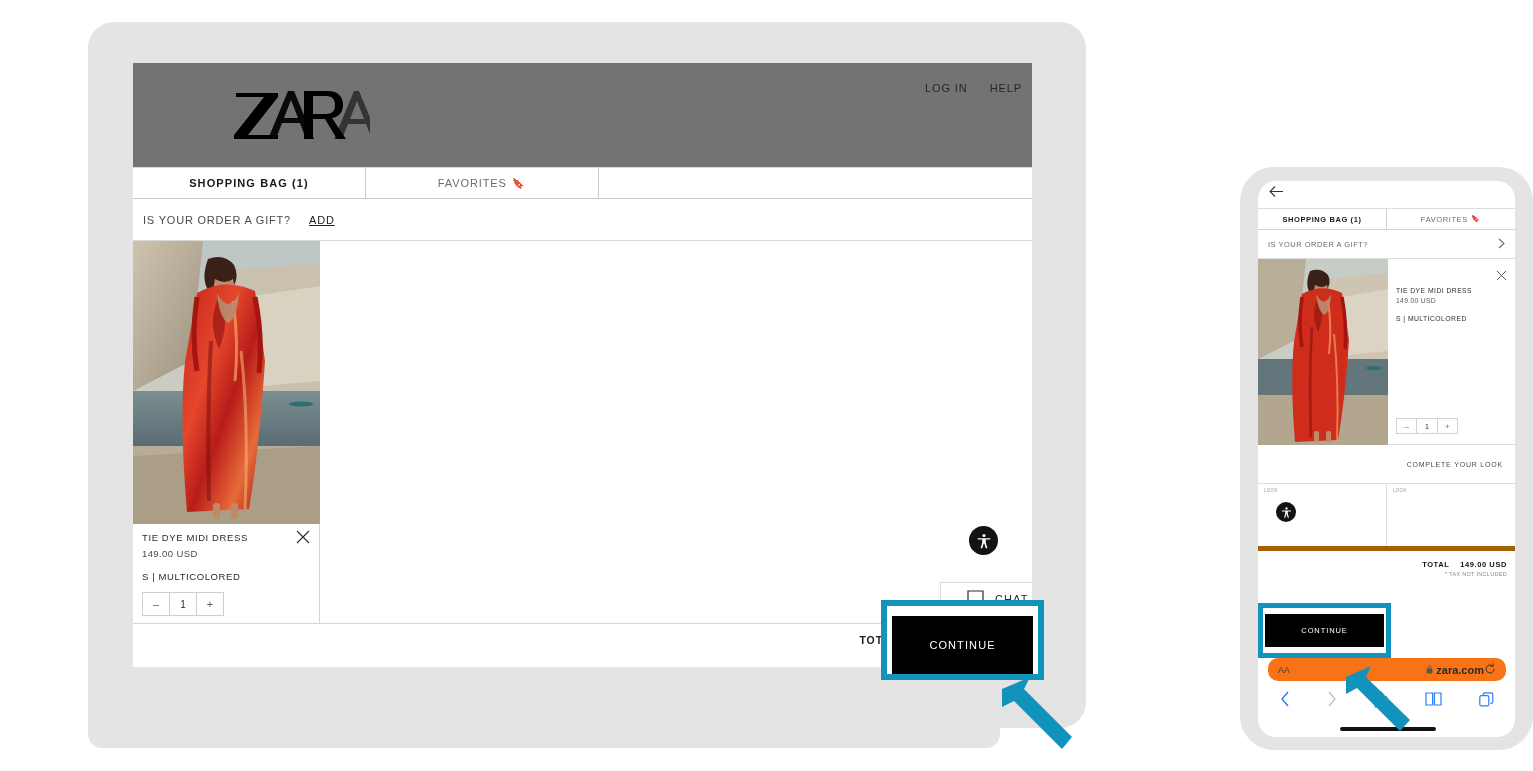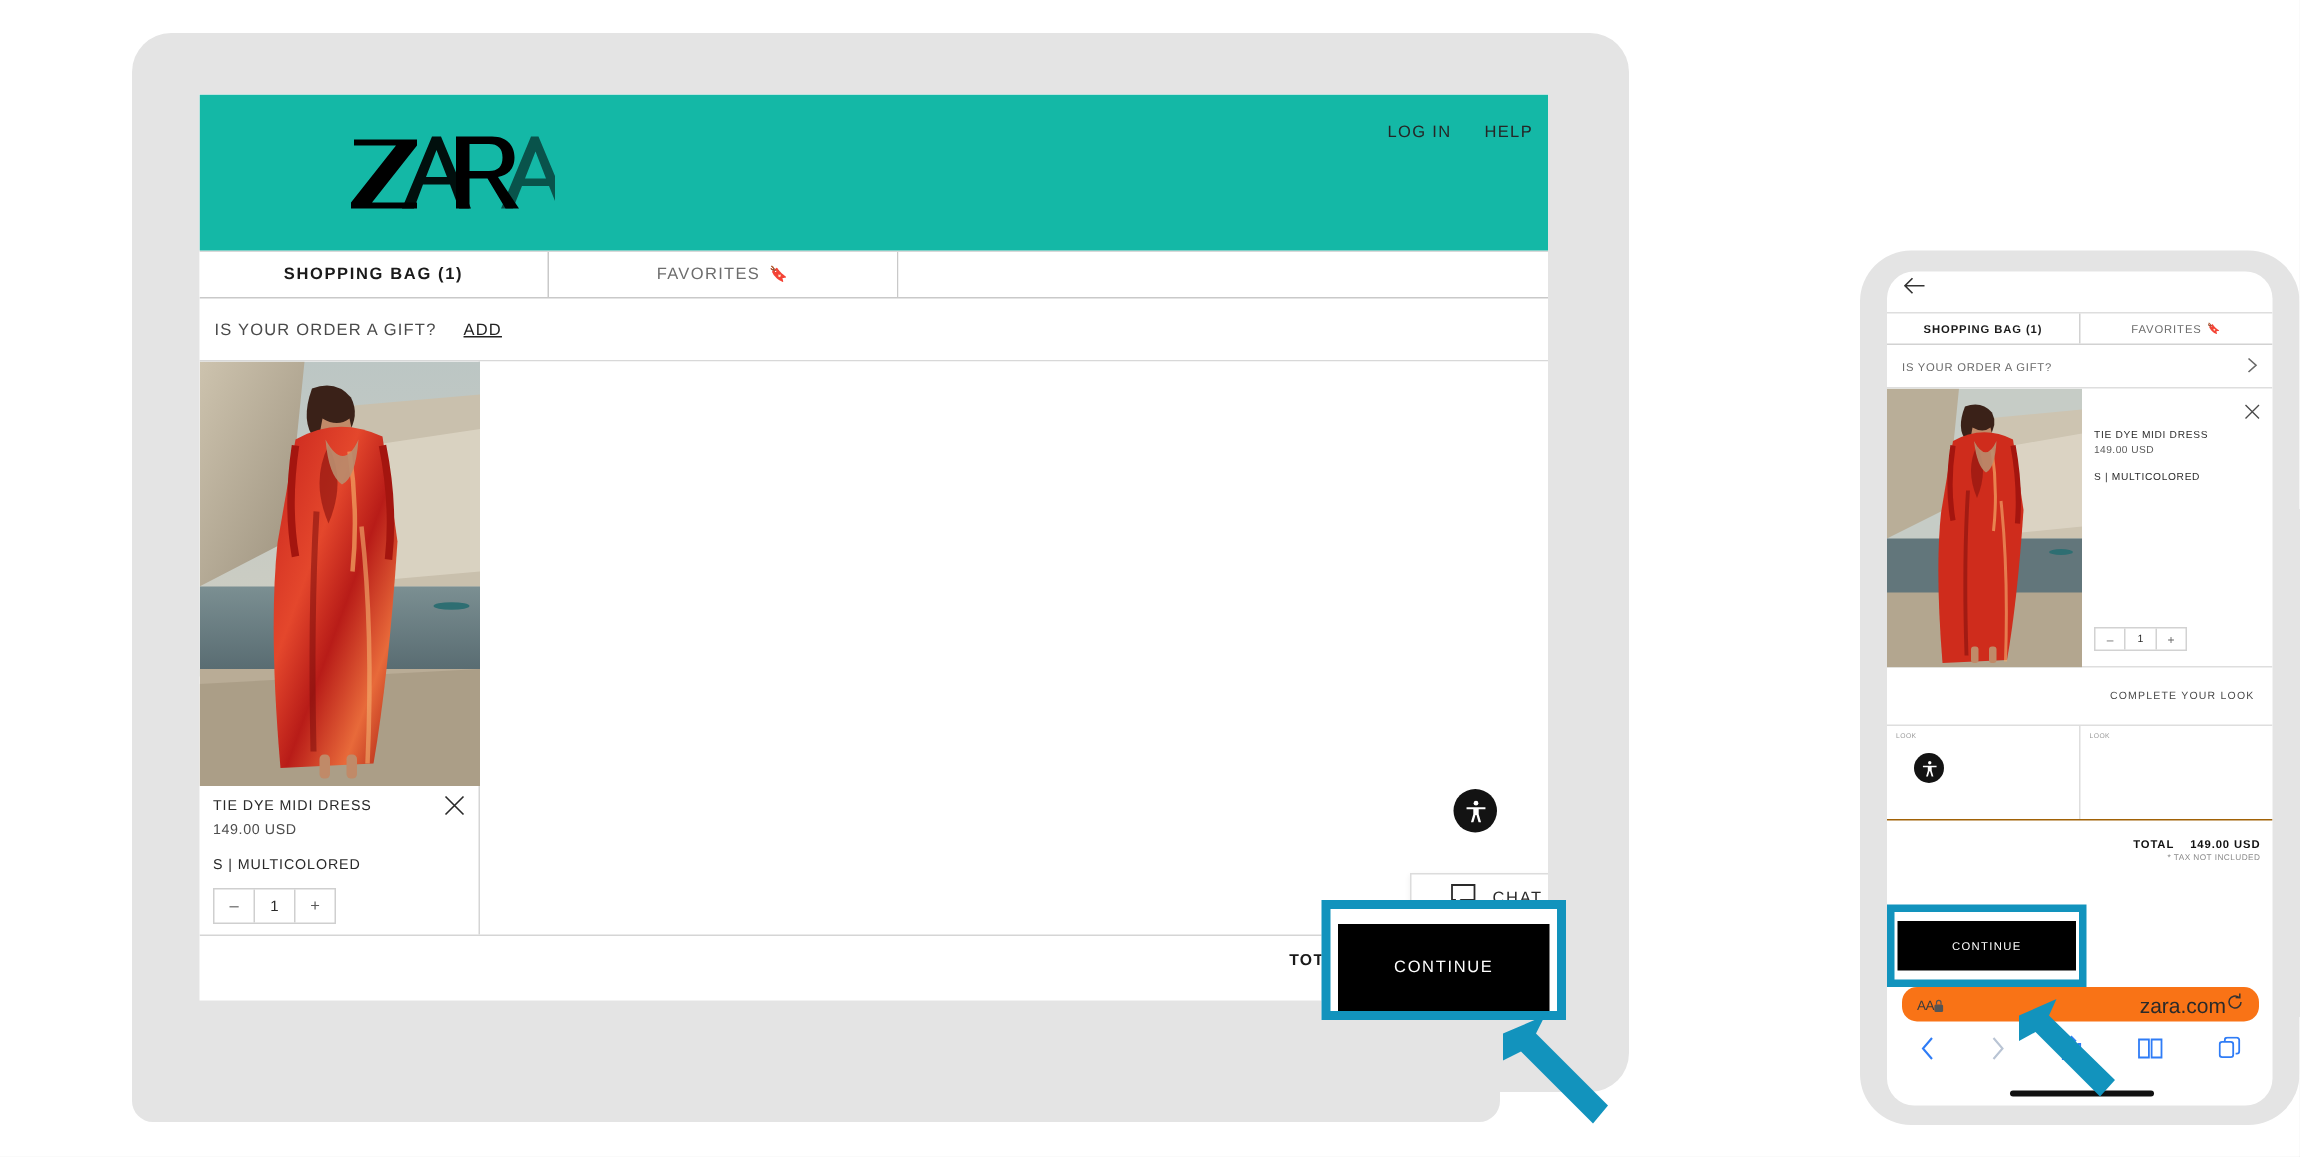--- a/index.html
+++ b/index.html
@@ -27,21 +27,21 @@
     border-bottom-right-radius: 14px;
   }
   .screen {
     position: absolute; left: 133px; top: 63px;
     width: 899px; height: 604px;
     background: #ffffff;
     overflow: hidden;
   }
 
   
-  .zara-header { position: relative; height: 104px; background: #14b8a6; }
+  .zara-header { position: relative; height: 104px; background: #737373; }
   .util-nav {
     position: absolute; right: 10px; top: 19px;
     display: flex; gap: 22px;
     font-size: 11px; letter-spacing: 0.9px; color: #262626;
   }
   .util-nav span { cursor: pointer; }
   .zara-logo {
     position: absolute; left: 97px; top: 20px;
     width: 140px; height: 62px;
   }
@@ -211,21 +211,21 @@
   .ph-looks { display: flex; height: 62px; }
   .ph-look { flex: 1; position: relative; }
   .ph-look.l1 { border-right: 1px solid #dedede; }
   .ph-look-lbl { position: absolute; left: 6px; top: 4px; font-size: 4.5px; letter-spacing: 0.3px; color: #9a9a9a; }
   .ph-a11y {
     position: absolute; left: 18px; top: 18px;
     width: 20px; height: 20px; border-radius: 50%; background: #131313;
     display: flex; align-items: center; justify-content: center; cursor: pointer;
   }
   .ph-footer {
-    height: 40px; border-top: 1px solid #a16207;
+    height: 40px; border-top: 5px solid #a16207;
     display: flex; align-items: center; justify-content: flex-end;
     padding-right: 8px;
   }
   .ph-tot { text-align: right; }
   .ph-tot .l1 { font-size: 7.5px; font-weight: bold; letter-spacing: 0.6px; color: #111; }
   .ph-tot .l1 .tl { margin-right: 8px; }
   .ph-tot .l2 { font-size: 5.5px; letter-spacing: 0.3px; color: #8a8a8a; margin-top: 2px; }
 
   .hl-phone {
     position: absolute; left: 1258px; top: 603px;
@@ -242,21 +242,21 @@
 
   
   .safari-bar {
     position: absolute; left: 1268px; top: 658px;
     width: 238px; height: 23px;
     background: #f97316; border-radius: 10px;
     display: flex; align-items: center; padding: 0 10px;
     z-index: 20;
   }
   .sb-aa { font-size: 9px; color: #3c3c3c; letter-spacing: -0.3px; }
-  .sb-url { flex: 1; display: flex; align-items: center; justify-content: space-between; gap: 3px; font-size: 14px; color: #2a2a2a; }
+  .sb-url { flex: 1; display: flex; align-items: center; justify-content: flex-end; gap: 3px; font-size: 11px; color: #2a2a2a; font-weight: bold; }
   .safari-tools {
     position: absolute; left: 1262px; top: 686px;
     width: 250px; height: 30px;
     display: flex; align-items: center; justify-content: space-around;
     z-index: 20;
   }
   .home-ind {
     position: absolute; left: 1340px; top: 727px;
     width: 96px; height: 4px; background: #111; border-radius: 3px; z-index: 20;
   }

